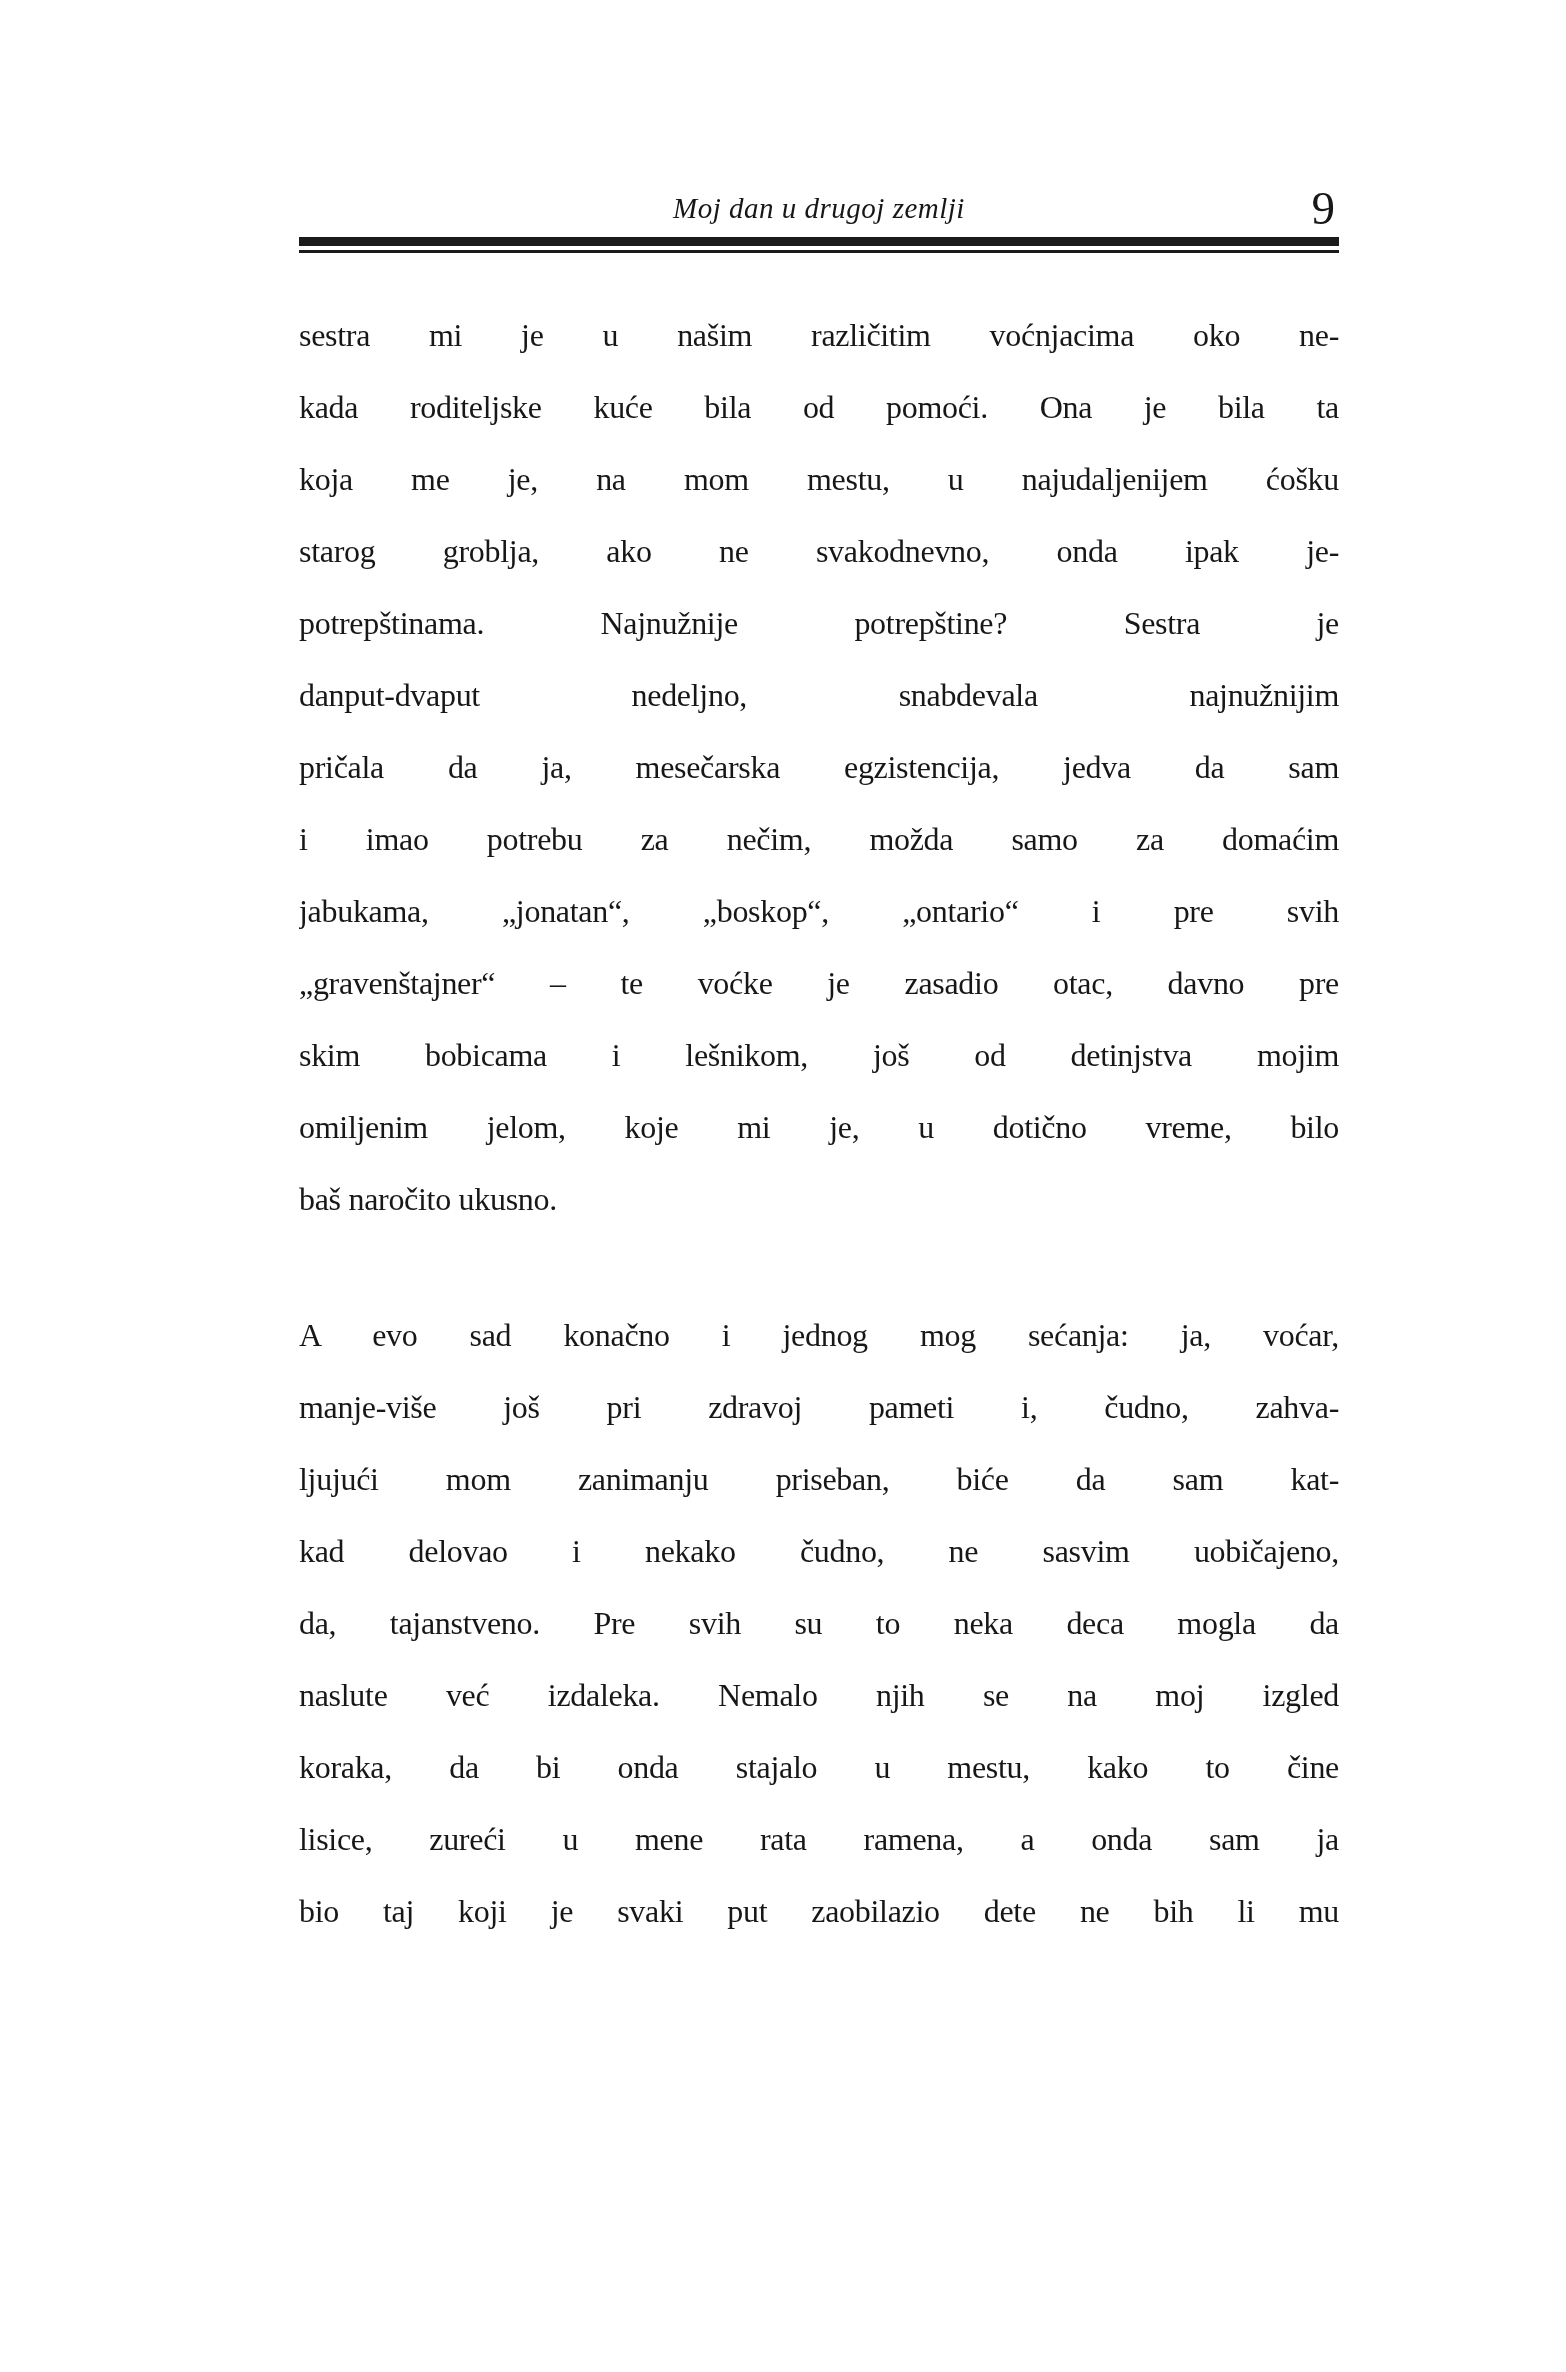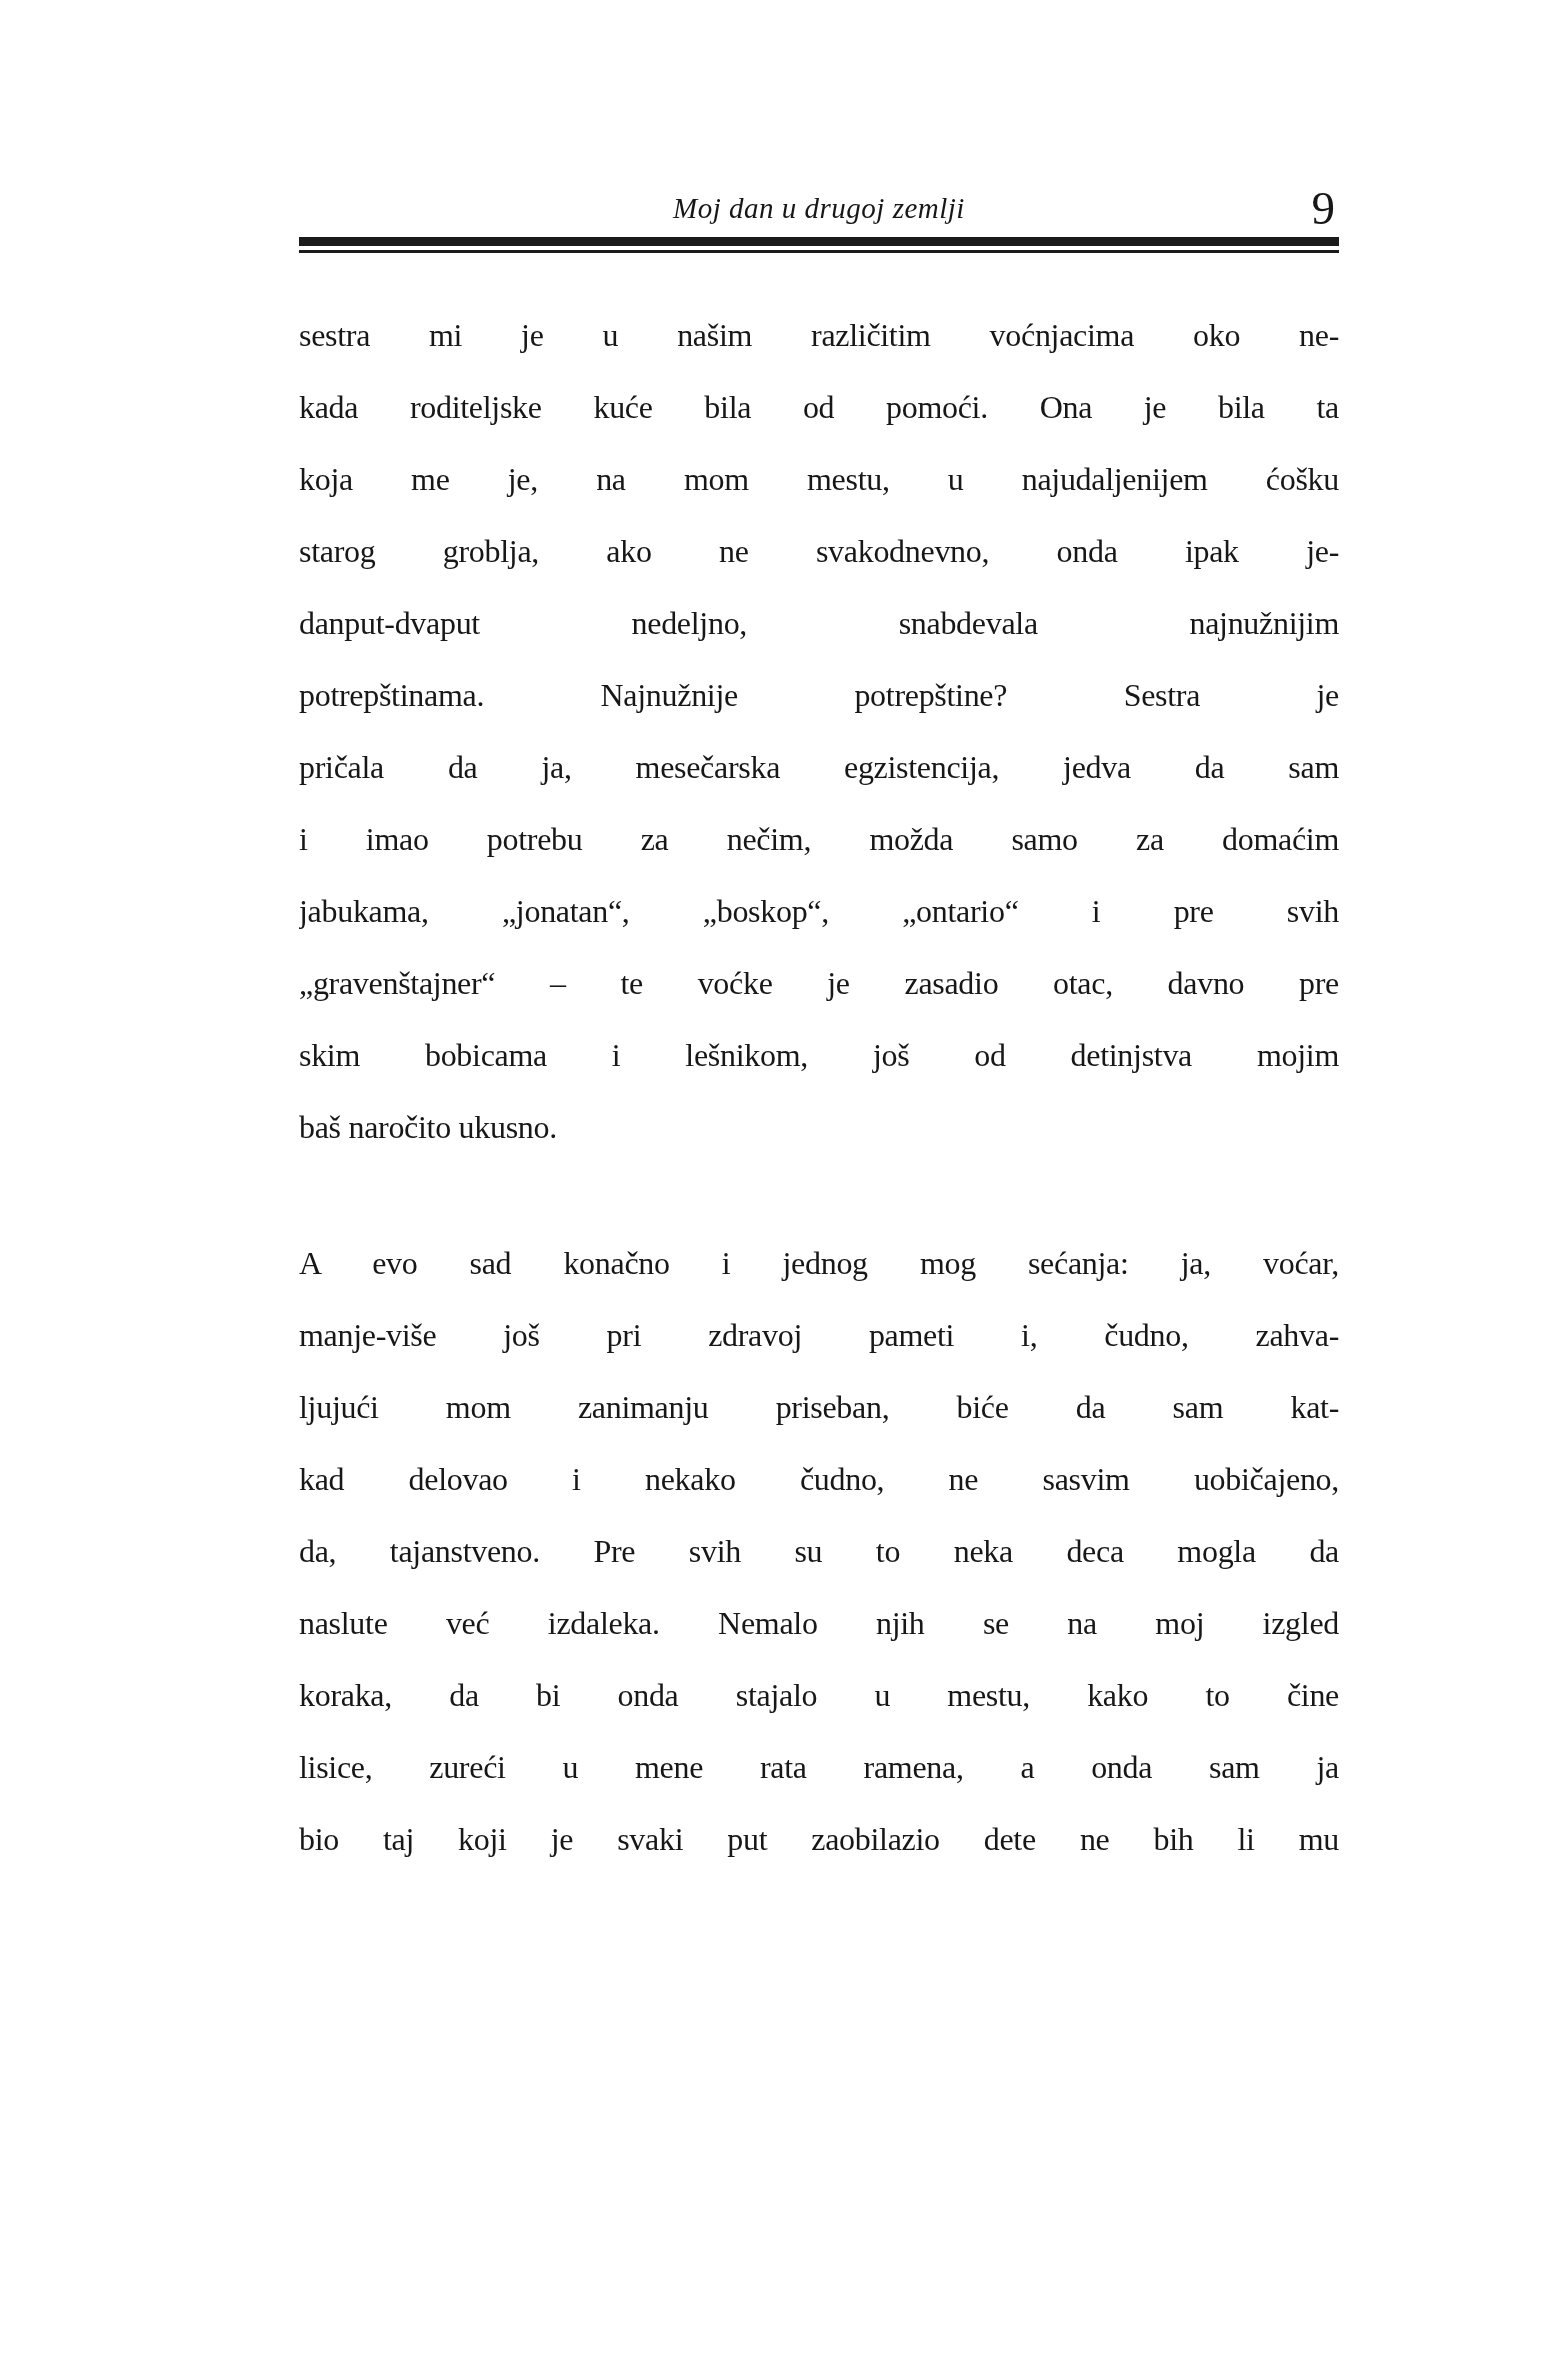--- a/index.html
+++ b/index.html
@@ -91,27 +91,28 @@
 
   <div class="column rule-thick"></div>
   <div class="column rule-thin"></div>
 
   <main class="column body-text">
       <div class="para">
         <div class="line">sestra mi je u našim različitim voćnjacima oko ne-</div>
         <div class="line">kada roditeljske kuće bila od pomoći. Ona je bila ta</div>
         <div class="line">koja me je, na mom mestu, u najudaljenijem ćošku</div>
         <div class="line">starog groblja, ako ne svakodnevno, onda ipak je-</div>
+        <div class="line">potrepštinama. Najnužnije potrepštine? Sestra je</div>
         <div class="line">danput-dvaput nedeljno, snabdevala najnužnijim</div>
-        <div class="line">potrepštinama. Najnužnije potrepštine? Sestra je</div>
         <div class="line">pričala da ja, mesečarska egzistencija, jedva da sam</div>
         <div class="line">i imao potrebu za nečim, možda samo za domaćim</div>
         <div class="line">jabukama, „jonatan“, „boskop“, „ontario“ i pre svih</div>
         <div class="line">„gravenštajner“ – te voćke je zasadio otac, davno pre</div>
         <div class="line">skim bobicama i lešnikom, još od detinjstva mojim</div>
+        <div class="line">omiljenim jelom, koje mi je, u dotično vreme, bilo</div>
         <div class="line last">baš naročito ukusno.</div>
       </div>
       <div class="para">
         <div class="line">A evo sad konačno i jednog mog sećanja: ja, voćar,</div>
         <div class="line">manje-više još pri zdravoj pameti i, čudno, zahva-</div>
         <div class="line">ljujući mom zanimanju priseban, biće da sam kat-</div>
         <div class="line">kad delovao i nekako čudno, ne sasvim uobičajeno,</div>
         <div class="line">da, tajanstveno. Pre svih su to neka deca mogla da</div>
         <div class="line">naslute već izdaleka. Nemalo njih se na moj izgled</div>
         <div class="line">koraka, da bi onda stajalo u mestu, kako to čine</div>

